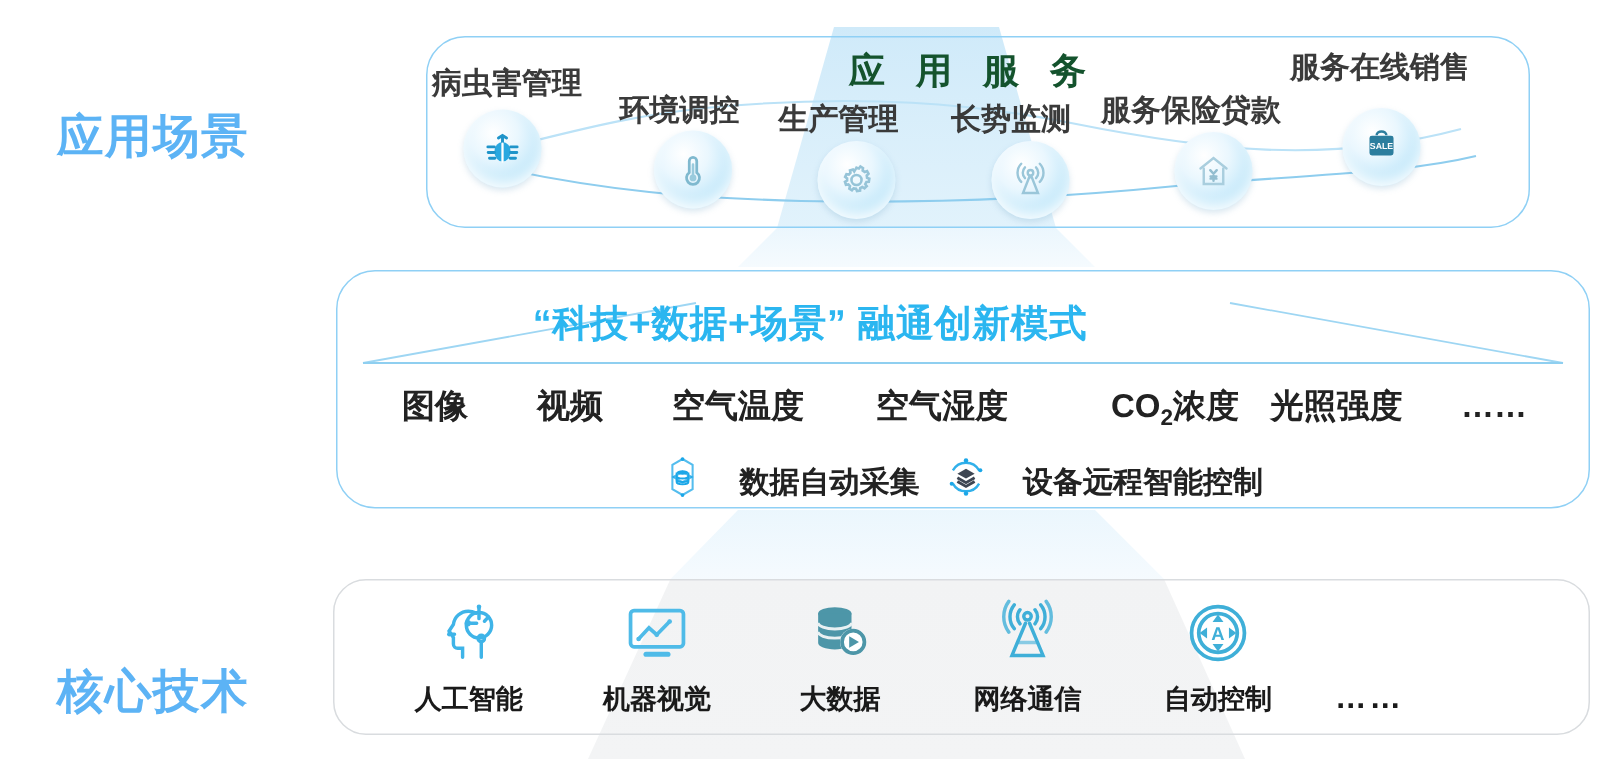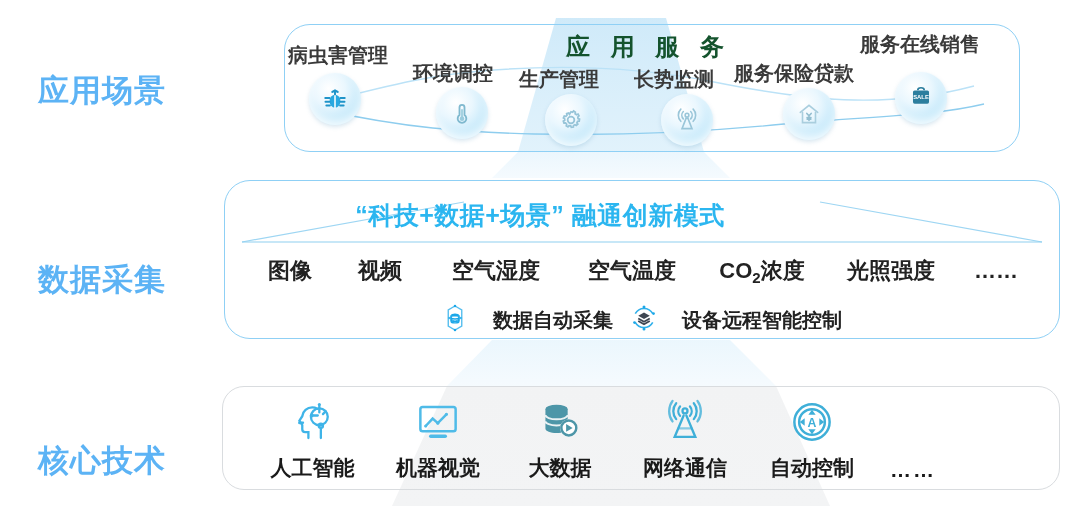--- a/index.html
+++ b/index.html
@@ -90,21 +90,21 @@
 
   
   .core-items{
     position:absolute;left:250px;top:396px;width:800px;
     display:flex;align-items:flex-end;
   }
   .core-cell{display:flex;flex-direction:column;align-items:center;}
   .core-icon{height:52px;display:flex;align-items:center;justify-content:center;}
   .core-text{
     margin-top:6px;
-    font-size:21px;font-weight:bold;color:#1A1A1A;white-space:nowrap;
+    font-size:18px;font-weight:bold;color:#1A1A1A;white-space:nowrap;
   }
   .dots{font-size:21px;font-weight:bold;color:#1A1A1A;letter-spacing:2px;}
 </style>
 </head>
 <body>
 
 <div id="stage">
 
   <svg class="pyramid" viewBox="0 0 1080 512" xmlns="http://www.w3.org/2000/svg">
     <defs>
@@ -125,21 +125,20 @@
     <polygon points="556,18 666,18 704,152 518,152" fill="url(#pyrTop)"></polygon>
 
     <polygon points="518,152 704,152 730,178 492,178" fill="url(#pyrMid)"></polygon>
 
     <polygon points="492,340 730,340 776,386 447,386" fill="url(#pyrMid)"></polygon>
 
     <polygon points="447,386 776,386 830,506 392,506" fill="url(#pyrBot)"></polygon>
   </svg>
 
   <div class="row-label" id="label-app">应用场景</div>
-  <div class="row-label" id="label-data">数据采集</div>
   <div class="row-label" id="label-core">核心技术</div>
 
   <div class="panel" id="panel-app"></div>
 
   <svg style="position:absolute;left:284px;top:24px;width:736px;height:128px;" viewBox="0 0 736 128" xmlns="http://www.w3.org/2000/svg">
     <path d="M40,78 C110,60 150,50 210,46 C290,40 360,44 430,58 C520,76 600,86 690,62" fill="none" stroke="#BBE2F7" stroke-width="1.4"></path>
     <path d="M40,86 C120,104 180,108 250,110 C340,112 420,108 500,100 C590,92 650,92 700,80" fill="none" stroke="#8ECDEE" stroke-width="1.4"></path>
   </svg>
 
   <div class="app-title">应 用 服 务</div>
@@ -206,23 +205,23 @@
     <path d="M18,62 L240,22" stroke="#9ED6F3" stroke-width="1.2" fill="none"></path>
     <path d="M818,62 L596,22" stroke="#9ED6F3" stroke-width="1.2" fill="none"></path>
     <path d="M18,62 H818" stroke="#8FCFF0" stroke-width="1.2" fill="none"></path>
   </svg>
 
   <div class="data-title">“科技+数据+场景” 融通创新模式</div>
 
   <div class="data-items">
     <span class="di" style="width:88px;text-align:center;">图像</span>
     <span class="di" style="width:92px;text-align:center;">视频</span>
+    <span class="di" style="width:132px;text-align:center;">空气温度</span>
     <span class="di" style="width:140px;text-align:center;">空气湿度</span>
-    <span class="di" style="width:132px;text-align:center;">空气温度</span>
-    <span class="di" style="width:128px;text-align:center;"><span>CO</span><span class="sub">2</span><span>浓度</span></span>
+    <span class="di" style="width:128px;text-align:right;"><span>CO</span><span class="sub">2</span><span>浓度</span></span>
     <span class="di" style="width:130px;text-align:center;">光照强度</span>
     <span class="di" style="width:80px;text-align:center;">……</span>
   </div>
 
   <div class="data-caps">
     <span class="cap">
       <span>
         <svg width="30" height="30" viewBox="0 0 24 24" fill="none" stroke="#1BA7E8" stroke-width="1.1">
           <path d="M12 2.4l5.4 3.1v6.2L12 14.8 6.6 11.7V5.5z" opacity=".75"></path>
           <path d="M12 9.2l5.4 3.1v6.2L12 21.6l-5.4-3.1v-6.2z" opacity=".75"></path>

